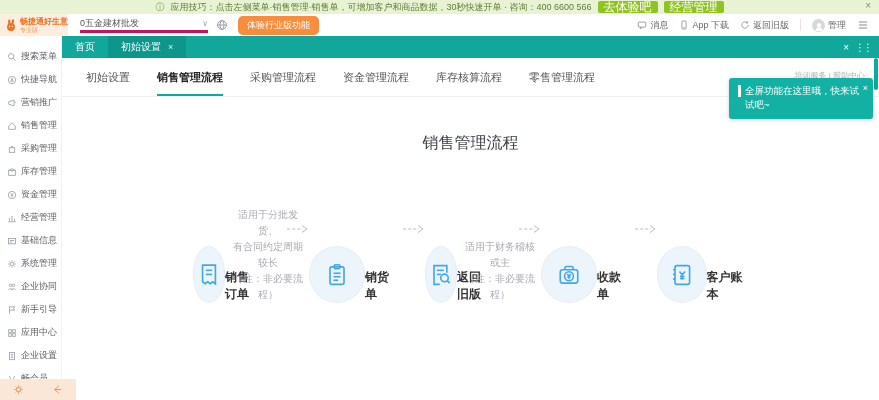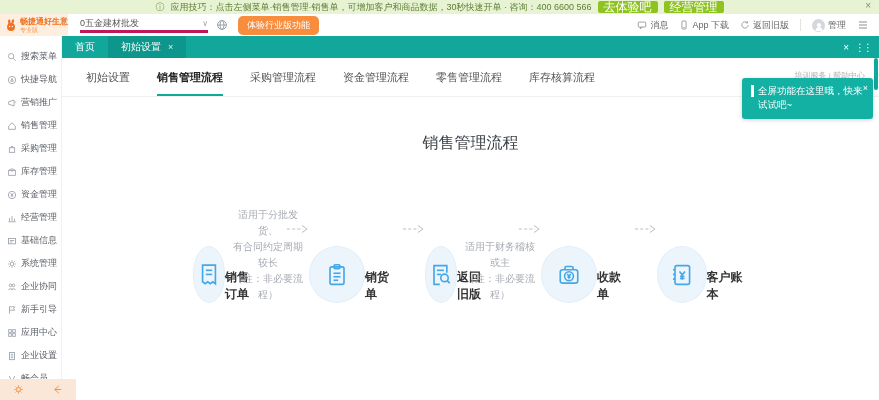--- a/index.html
+++ b/index.html
@@ -73,21 +73,21 @@
   .circle { width:57px; height:57px; border-radius:50%; background:#ecf5fc;
             border:1px solid #e2eef9; display:flex; align-items:center; justify-content:center;
             cursor:pointer; }
   .ficon { width:28px; height:28px; color:#45a7e8; }
   .node-label { margin-top:15px; font-size:12px; color:#333; font-weight:600; }
   .node-desc { margin-top:7px; width:132px; margin-left:-20px; margin-right:-20px;
                font-size:10px; color:#a7abb2; line-height:1.6; text-align:center; }
   .arrow { width:24px; height:10px; margin-top:24px; color:#b9bdc4; flex:none; }
 
   
-  .toast { position:absolute; top:78px; right:6px; width:131px; background:#12b1a4;
+  .toast { position:absolute; top:78px; right:6px; width:144px; background:#12b1a4;
            border-radius:3px; color:#fff; font-size:9.5px; line-height:1.5;
            padding:6px 8px 6px 9px; z-index:10; box-shadow:0 1px 4px rgba(0,0,0,.18);
            display:flex; gap:4px; }
   .toast .accent { width:3px; height:12px; background:#fff; flex:none; margin-top:1px; }
   .toast .t-close { position:absolute; right:5px; top:4px; font-size:9px; cursor:pointer; }
 
   .scroll-thumb { position:absolute; right:1px; top:58px; width:4px; height:32px;
                   background:#0fa89b; border-radius:2px; }
 </style>
 </head>
@@ -407,22 +407,22 @@
     </div>
   </div>
 
   <div class="content">
     <div class="help-links">培训服务 | 帮助中心</div>
     <div class="subtabs">
       <span class="subtab">初始设置</span>
       <span class="subtab active">销售管理流程</span>
       <span class="subtab">采购管理流程</span>
       <span class="subtab">资金管理流程</span>
+      <span class="subtab">库存核算流程</span>
       <span class="subtab">零售管理流程</span>
-      <span class="subtab">库存核算流程</span>
     </div>
 
     <div class="page-title">销售管理流程</div>
 
     <div class="flow">
       <div class="node">
         <div class="circle">
           <svg class="ficon" viewBox="0 0 24 24">
               <use href="#sym-receipt"></use>
             </svg>

